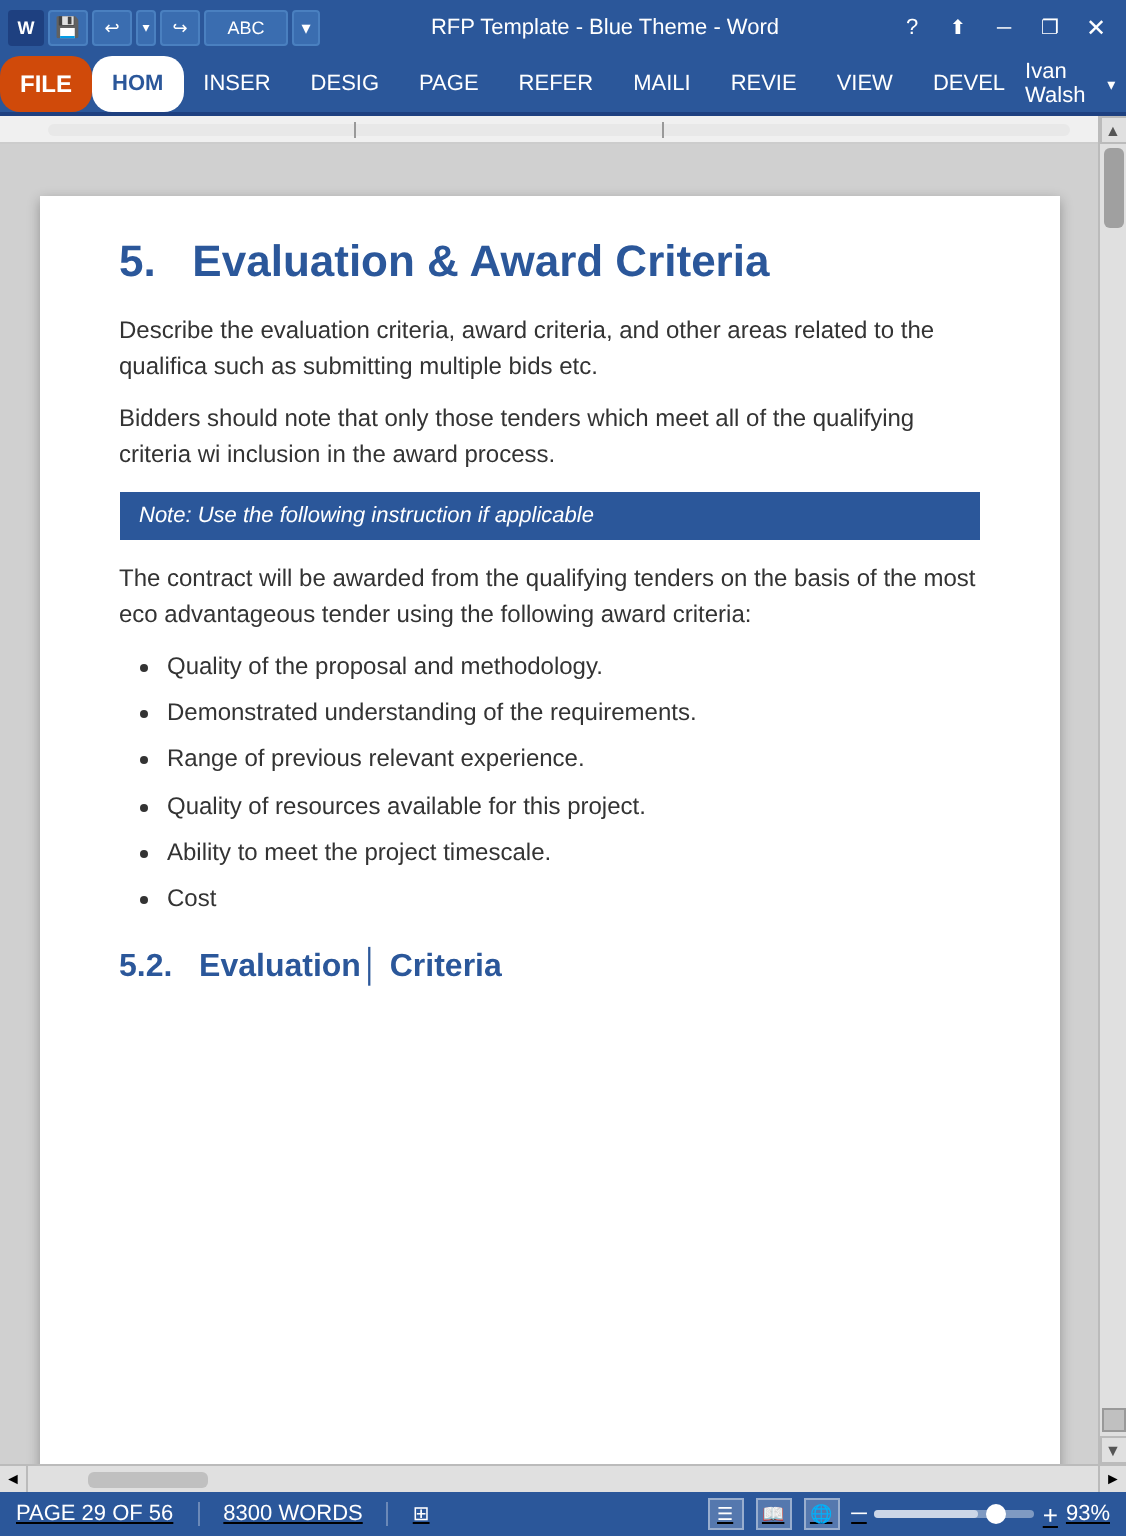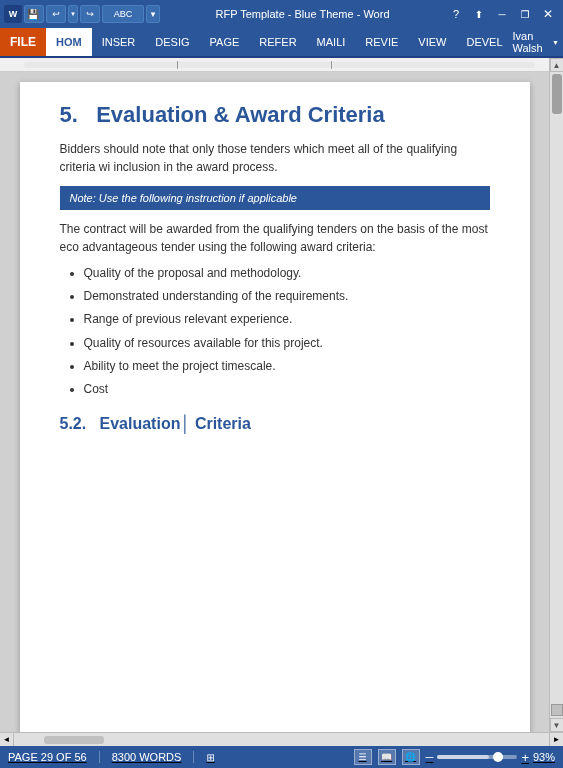--- a/index.html
+++ b/index.html
@@ -76,20 +76,21 @@
       align-items: stretch;
       height: 28px;
     }
     .ribbon-tab {
       padding: 0 10px;
       display: flex; align-items: center; justify-content: center;
       font-size: 11px;
       color: white;
       cursor: pointer;
       white-space: nowrap;
+      border-radius: 10px;
     }
     .ribbon-tab.active {
       background: white;
       color: #2b579a;
       font-weight: bold;
     }
     .ribbon-tab.file-tab {
       background: #d04a0a;
       color: white;
       font-weight: bold;
@@ -303,25 +304,26 @@
 <div class="doc-area">
   <div class="doc-scroll">
 
     <div style="height:14px; background:#f0f0f0; border-bottom:1px solid #ccc; width:100%; display:flex; align-items:center; padding-left:10px;">
       <div style="width:100%; height:6px; background:#e8e8e8; border-radius:3px; position:relative; margin: 0 14px;">
         <div style="position:absolute; left:30%; width:1px; height:8px; background:#999; top:-1px;"></div>
         <div style="position:absolute; left:60%; width:1px; height:8px; background:#999; top:-1px;"></div>
       </div>
     </div>
 
-    <div style="flex:1; overflow-y:auto; padding:0 4px;">
+    <div style="flex:1; overflow-y:auto; padding:16px 4px;">
       <div class="doc-page">
 
         <h1 class="heading1">5.&nbsp;&nbsp;&nbsp;Evaluation &amp; Award Criteria</h1>
 
+        <p class="body-text">Describe the evaluation criteria, award criteria, and other areas related to the qualifica such as submitting multiple bids etc.</p>
 
 
 
 
         <p class="body-text">Bidders should note that only those tenders which meet all of the qualifying criteria wi inclusion in the award process.</p>
 
         <div class="note-box">Note: Use the following instruction if applicable</div>
 
         <p class="body-text">The contract will be awarded from the qualifying tenders on the basis of the most eco advantageous tender using the following award criteria:</p>
 

